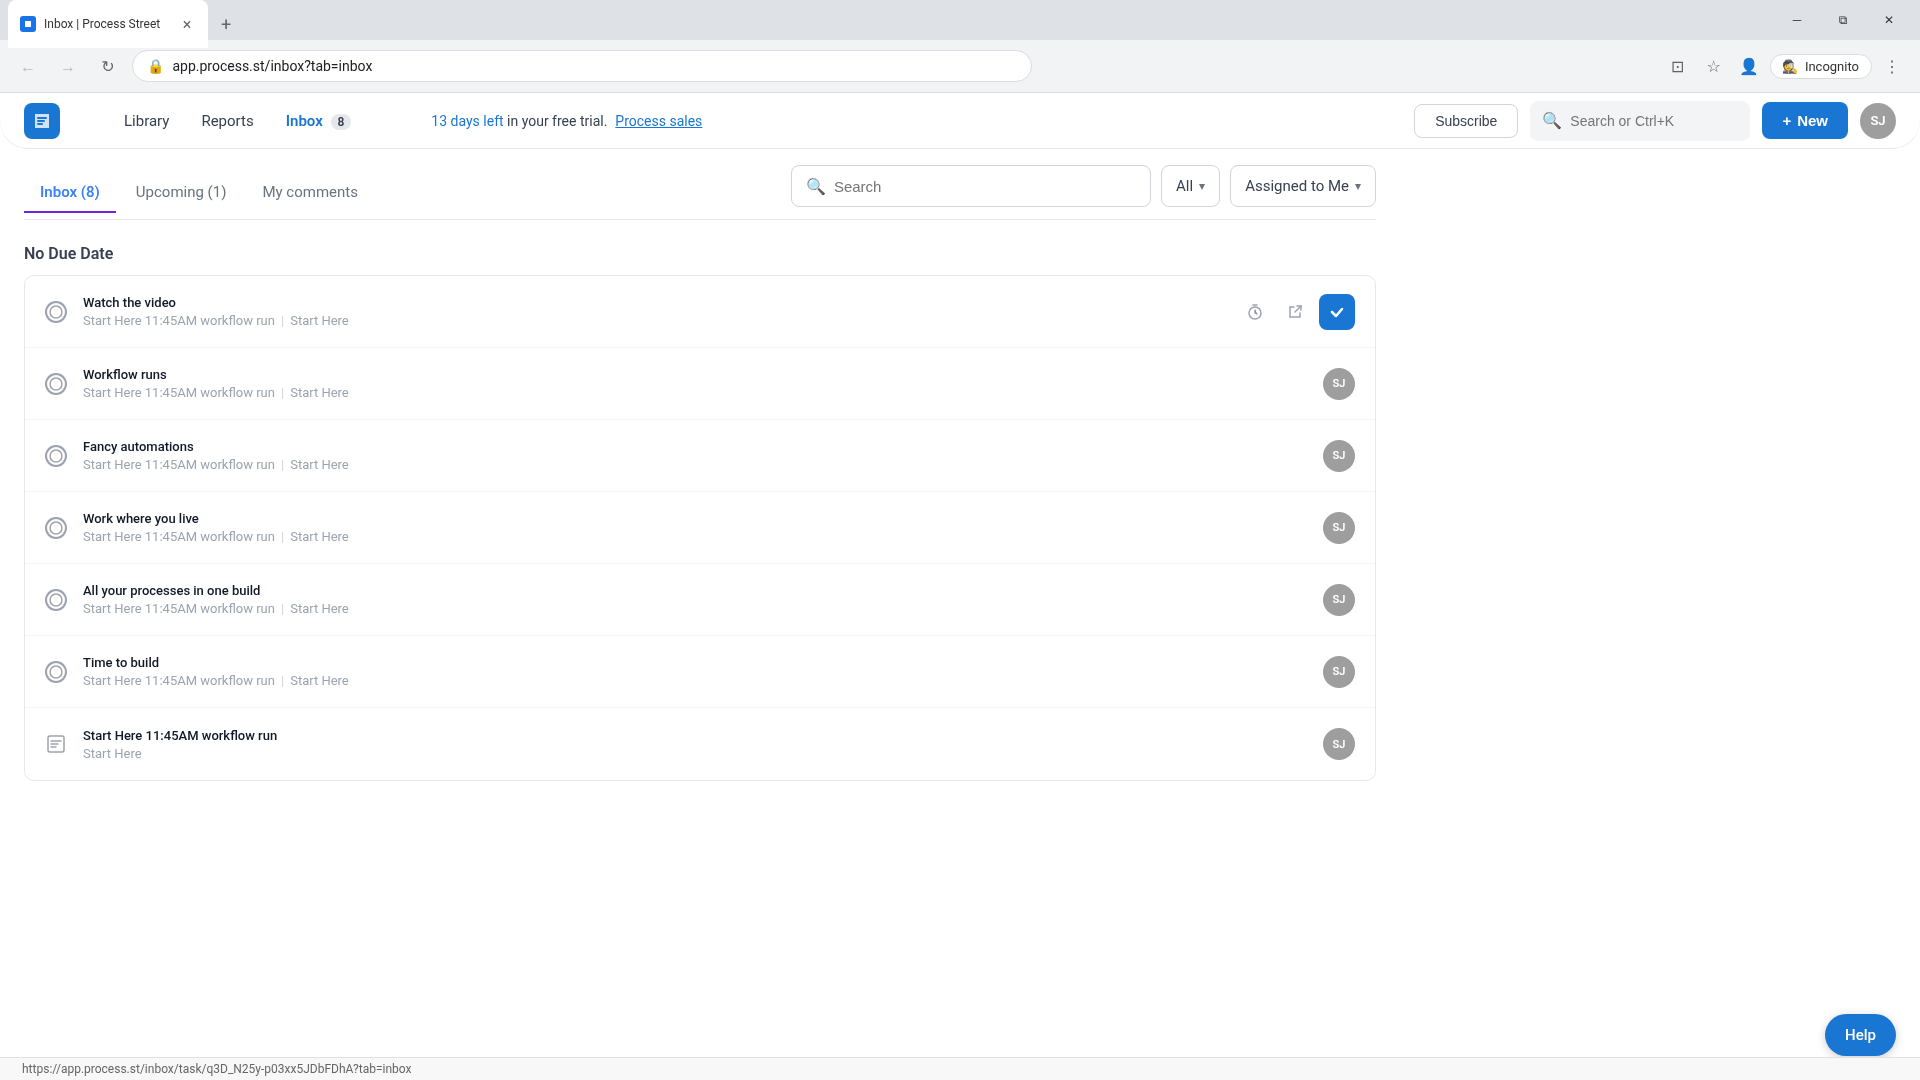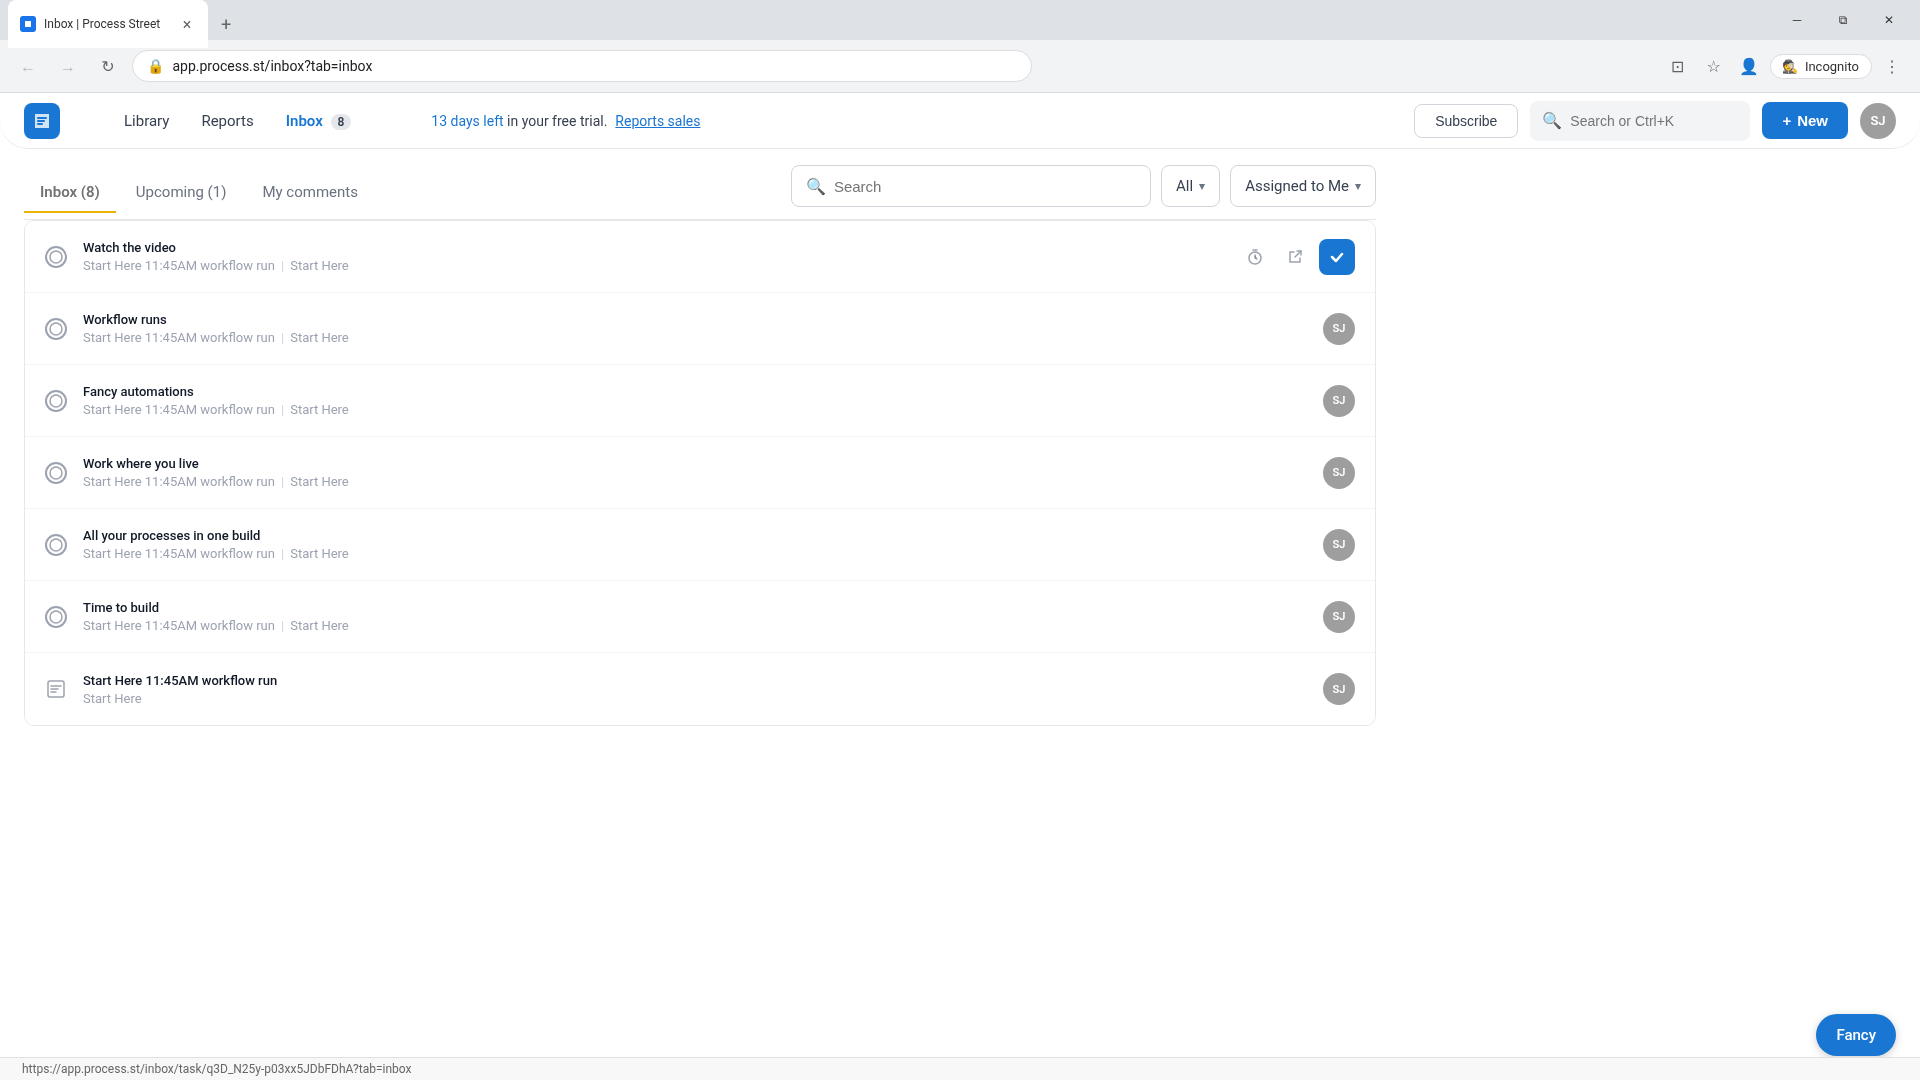--- a/index.html
+++ b/index.html
@@ -44,21 +44,21 @@
     .search-icon { color: #9ca3af; font-size: 16px; }
     .new-btn { display: flex; align-items: center; gap: 6px; background: #1976d2; color: #fff; border: none; border-radius: 8px; padding: 10px 20px; font-size: 15px; font-weight: 600; cursor: pointer; }
     .avatar { width: 36px; height: 36px; background: #9e9e9e; border-radius: 50%; display: flex; align-items: center; justify-content: center; color: #fff; font-size: 13px; font-weight: 600; cursor: pointer; }
 
     
     .main-content { padding: 0 24px; max-width: 1400px; }
 
     
     .tabs-bar { display: flex; align-items: center; padding: 16px 0 0; gap: 4px; border-bottom: 1px solid #e5e7eb; margin-bottom: 0; }
     .tab-item { padding: 10px 16px; font-size: 15px; color: #6b7280; cursor: pointer; border-bottom: 2px solid transparent; margin-bottom: -1px; }
-    .tab-item.active { color: #737373; font-weight: 600; border-bottom: 2px solid #eab308; }
+    .tab-item.active { color: #3b82f6; font-weight: 600; border-bottom: 2px solid #6d28d9; }
     .tab-filters { margin-left: auto; display: flex; align-items: center; gap: 10px; padding-bottom: 12px; }
     .filter-search { display: flex; align-items: center; background: #fff; border: 1px solid #d1d5db; border-radius: 8px; padding: 0 14px; height: 42px; gap: 8px; min-width: 360px; }
     .filter-search input { border: none; background: transparent; font-size: 15px; color: #374151; outline: none; width: 300px; }
     .filter-search-icon { color: #9ca3af; font-size: 16px; }
     .filter-dropdown { display: flex; align-items: center; gap: 6px; background: #fff; border: 1px solid #d1d5db; border-radius: 8px; padding: 0 14px; height: 42px; font-size: 15px; color: #374151; cursor: pointer; }
     .chevron-icon { font-size: 12px; color: #6b7280; }
 
     
     .section-title { font-size: 16px; font-weight: 600; color: #374151; padding: 24px 0 12px; }
 
@@ -153,21 +153,21 @@
     </div>
     <div class="nav-link active">
       <span>Inbox</span>
       <span class="badge">8</span>
     </div>
   </div>
   <div class="trial-banner">
     <span class="trial-text">
       <strong>13 days left</strong><span> in your free trial.</span>
     </span>
-    <span class="contact-sales-link">Reports sales</span>
+    <span class="contact-sales-link">Process sales</span>
   </div>
   <div class="header-right">
     <button class="subscribe-btn">Subscribe</button>
     <div class="search-bar">
       <span class="search-icon">🔍</span>
       <input type="text" placeholder="Search or Ctrl+K" style="">
     </div>
     <button class="new-btn">
       <span>+</span>
       <span>New</span>
@@ -191,20 +191,21 @@
         <span>All</span>
         <span class="chevron-icon">▾</span>
       </div>
       <div class="filter-dropdown">
         <span>Assigned to Me</span>
         <span class="chevron-icon">▾</span>
       </div>
     </div>
   </div>
 
+  <div class="section-title">No Due Date</div>
 
   <div class="task-list">
 
     <div class="task-item">
       <div class="task-check checked">
         <svg width="14" height="14" viewBox="0 0 14 14">
             <circle cx="7" cy="7" r="6" stroke="#9ca3af" stroke-width="1.5" fill="none"></circle>
           </svg>
       </div>
       <div class="task-info">
@@ -351,13 +352,13 @@
       </div>
     </div>
 
   </div>
 </div>
 
 <div class="status-bar">
   <span>https://app.process.st/inbox/task/q3D_N25y-p03xx5JDbFDhA?tab=inbox</span>
 </div>
 
-<div class="help-btn">Fancy</div>
+<div class="help-btn">Help</div>
 
 </body></html>

